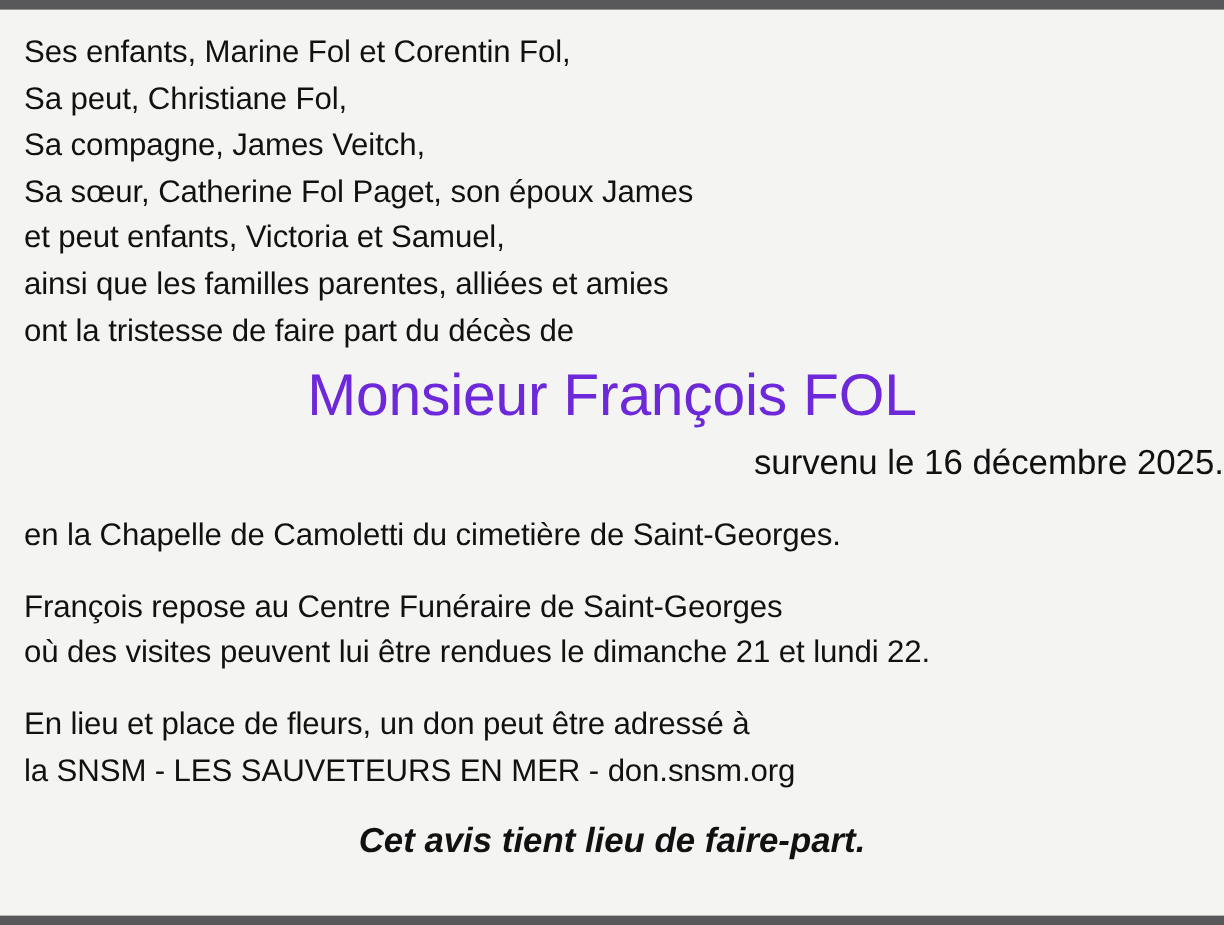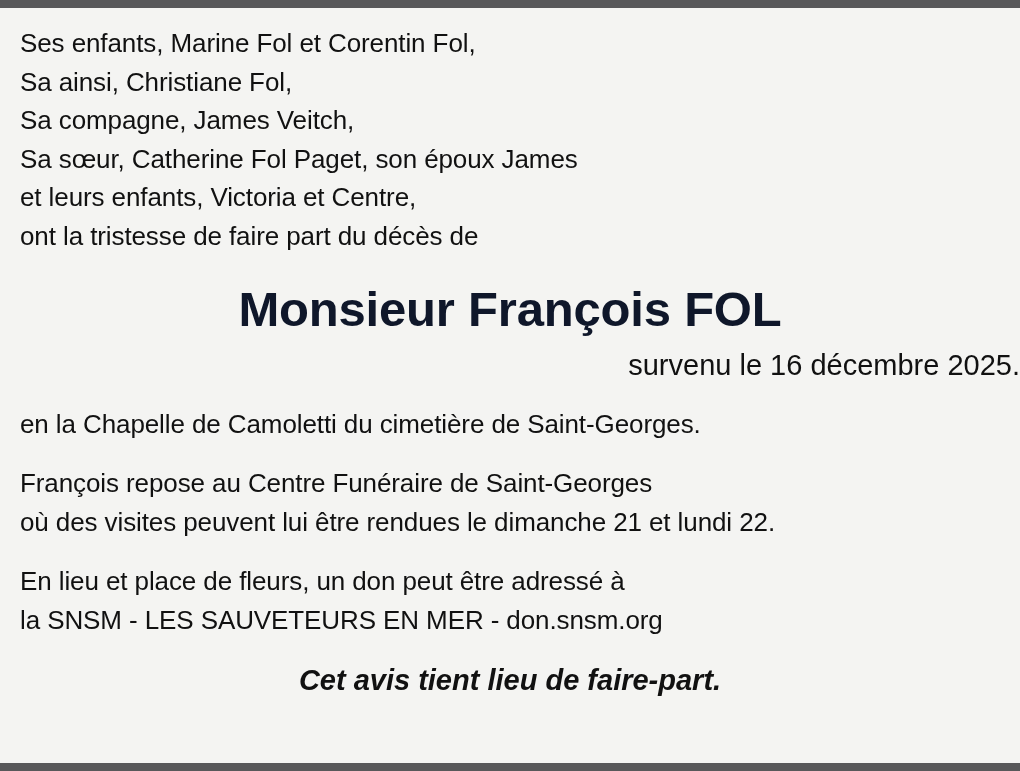--- a/index.html
+++ b/index.html
@@ -47,23 +47,23 @@
   .block {
     margin: 0;
   }
   .gap-before {
     margin-top: 21px;
   }
   .name {
     text-align: center;
     font-size: 49px;
     line-height: 60px;
-    font-weight: bold;
-    color: #0f172a;
-    margin-top: 23px;
+    font-weight: normal;
+    color: #6d28d9;
+    margin-top: 6px;
     letter-spacing: -0.2px;
     white-space: nowrap;
   }
   .name-sub {
     text-align: right;
     font-size: 29px;
     line-height: 38px;
     color: #111111;
     margin-top: 7px;
     white-space: nowrap;
@@ -86,24 +86,25 @@
 <body>
 
 <div class="notice">
 
   <div class="rule rule-top"></div>
 
   <div class="content">
 
     <div class="block">
       <div class="line">Ses enfants, Marine Fol et Corentin Fol,</div>
-      <div class="line">Sa ainsi, Christiane Fol,</div>
+      <div class="line">Sa peut, Christiane Fol,</div>
       <div class="line">Sa compagne, James Veitch,</div>
       <div class="line">Sa sœur, Catherine Fol Paget, son époux James</div>
-      <div class="line">et leurs enfants, Victoria et Centre,</div>
+      <div class="line">et peut enfants, Victoria et Samuel,</div>
+      <div class="line">ainsi que les familles parentes, alliées et amies</div>
       <div class="line">ont la tristesse de faire part du décès de</div>
     </div>
 
     <div class="name">Monsieur François FOL</div>
     <div class="name-sub">survenu le 16 décembre 2025.</div>
 
     <div class="block gap-before">
       <div class="line">en la Chapelle de Camoletti du cimetière de Saint-Georges.</div>
     </div>
 

